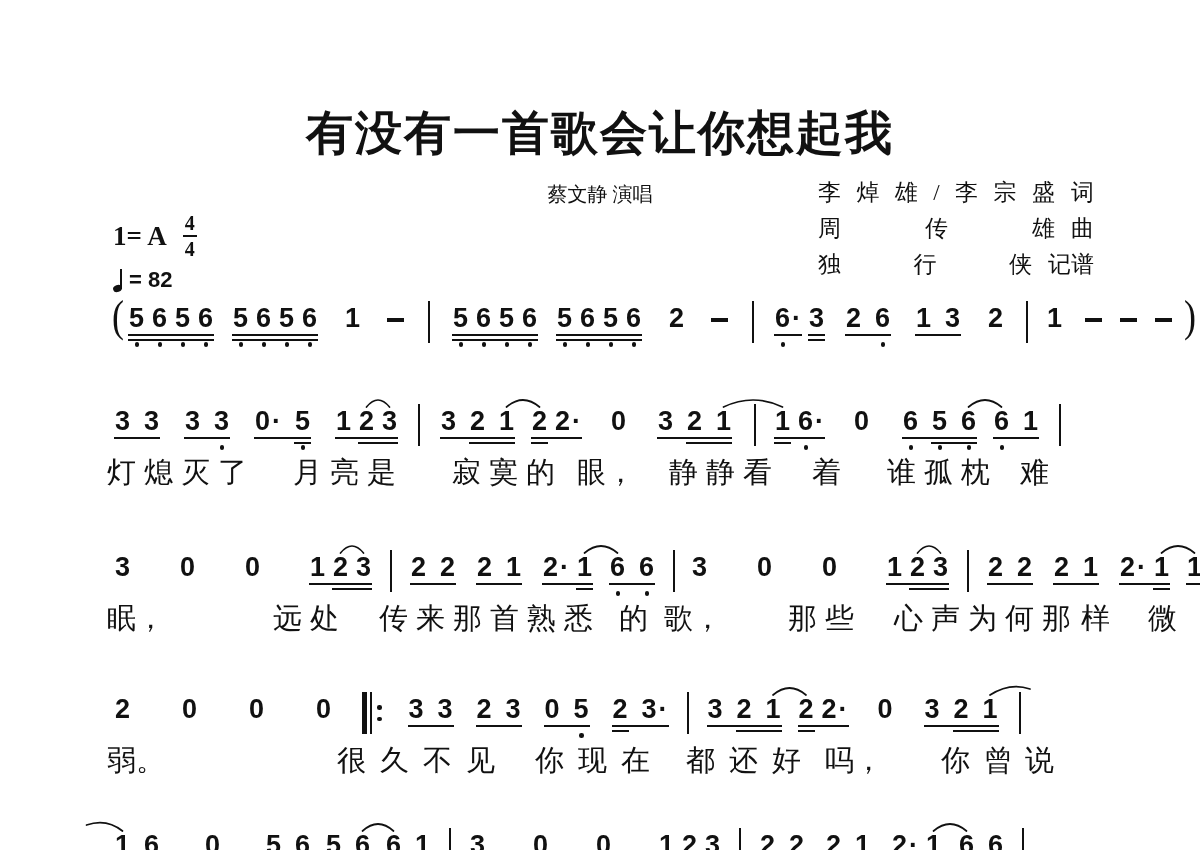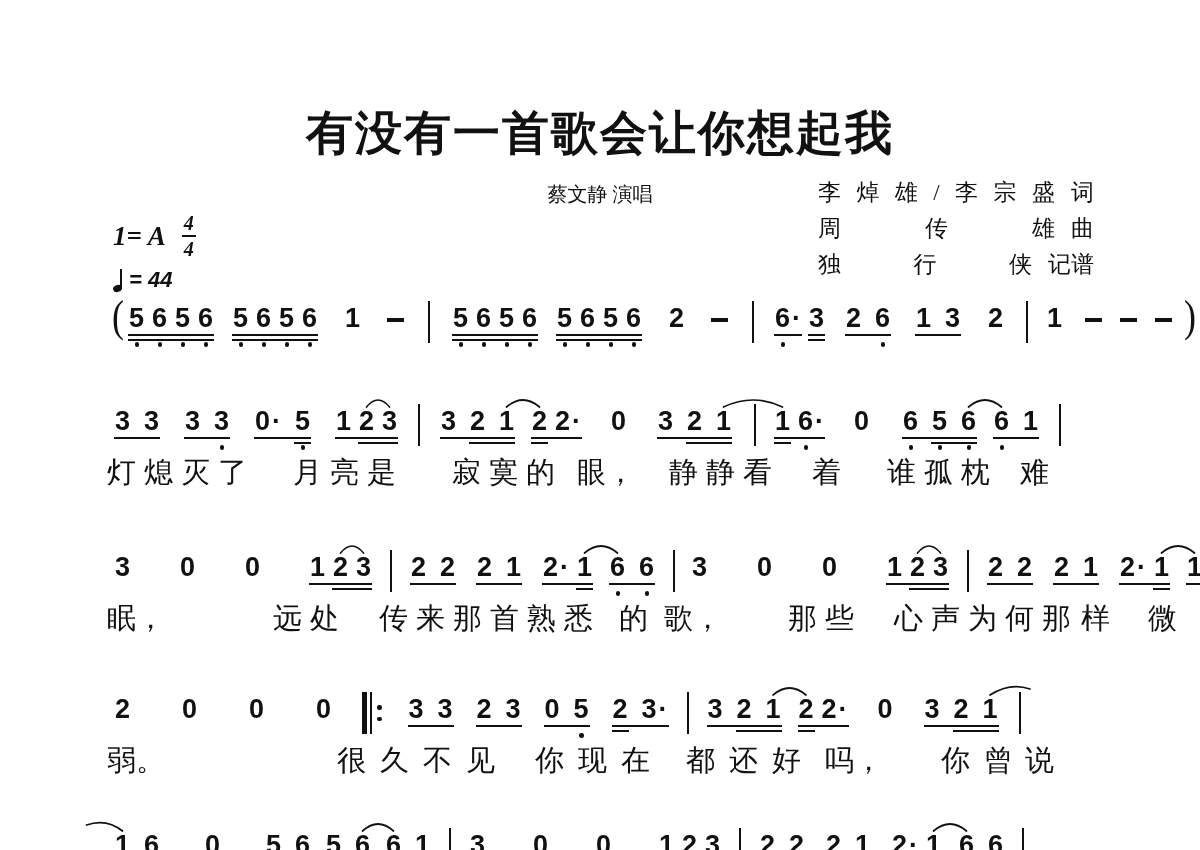--- a/index.html
+++ b/index.html
@@ -19,21 +19,21 @@
     font-family:"Liberation Serif","DejaVu Serif",serif;font-size:20px;
   }
   .credits{
     position:absolute;top:180px;left:818px;width:276px;
     font-family:"Liberation Serif","DejaVu Serif",serif;font-size:23px;line-height:26px;
   }
   .crow{display:flex;align-items:baseline;margin-bottom:10px;}
   .cname{flex:1;display:flex;justify-content:space-between;}
   .crole{margin-left:16px;white-space:nowrap;}
   
-  .keyblock{position:absolute;left:113px;top:213px;font-style:italic;}
+  .keyblock{position:absolute;left:113px;top:213px;}
   .keyline{display:flex;align-items:center;font-family:"Liberation Serif","DejaVu Serif",serif;font-weight:bold;font-size:27px;}
   .frac{display:inline-flex;flex-direction:column;align-items:center;margin-left:16px;
         font-family:"Liberation Serif","DejaVu Serif",serif;font-weight:bold;font-size:20px;line-height:1;}
   .frac .num{border-bottom:2.5px solid #111;padding:0 2px 2px;}
   .frac .den{padding-top:2px;}
   .tempoline{margin-top:8px;display:flex;align-items:center;font-size:22px;font-weight:bold;}
   .qnote{position:relative;width:13px;height:26px;margin-right:3px;}
   .qnote .head{position:absolute;left:0;bottom:1px;width:9px;height:7px;background:#111;border-radius:50%;transform:rotate(-20deg);}
   .qnote .stem{position:absolute;left:7px;bottom:4px;width:2px;height:20px;background:#111;}
   
@@ -106,21 +106,21 @@
     <span class="frac">
       <span class="num">4</span>
       <span class="den">4</span>
     </span>
   </div>
   <div class="tempoline">
     <span class="qnote">
         <span class="head"></span>
         <span class="stem"></span>
       </span>
-    <span>= 44</span>
+    <span>= 82</span>
   </div>
 </div>
 
 <div id="score">
     <div class="sys" style="top: 303px;">
       <div class="notes-row">
         <span class="paren">(</span>
         <span class="grp tight" style="margin-left: 4px;">
           <span class="note">
             <span class="d">5</span>

